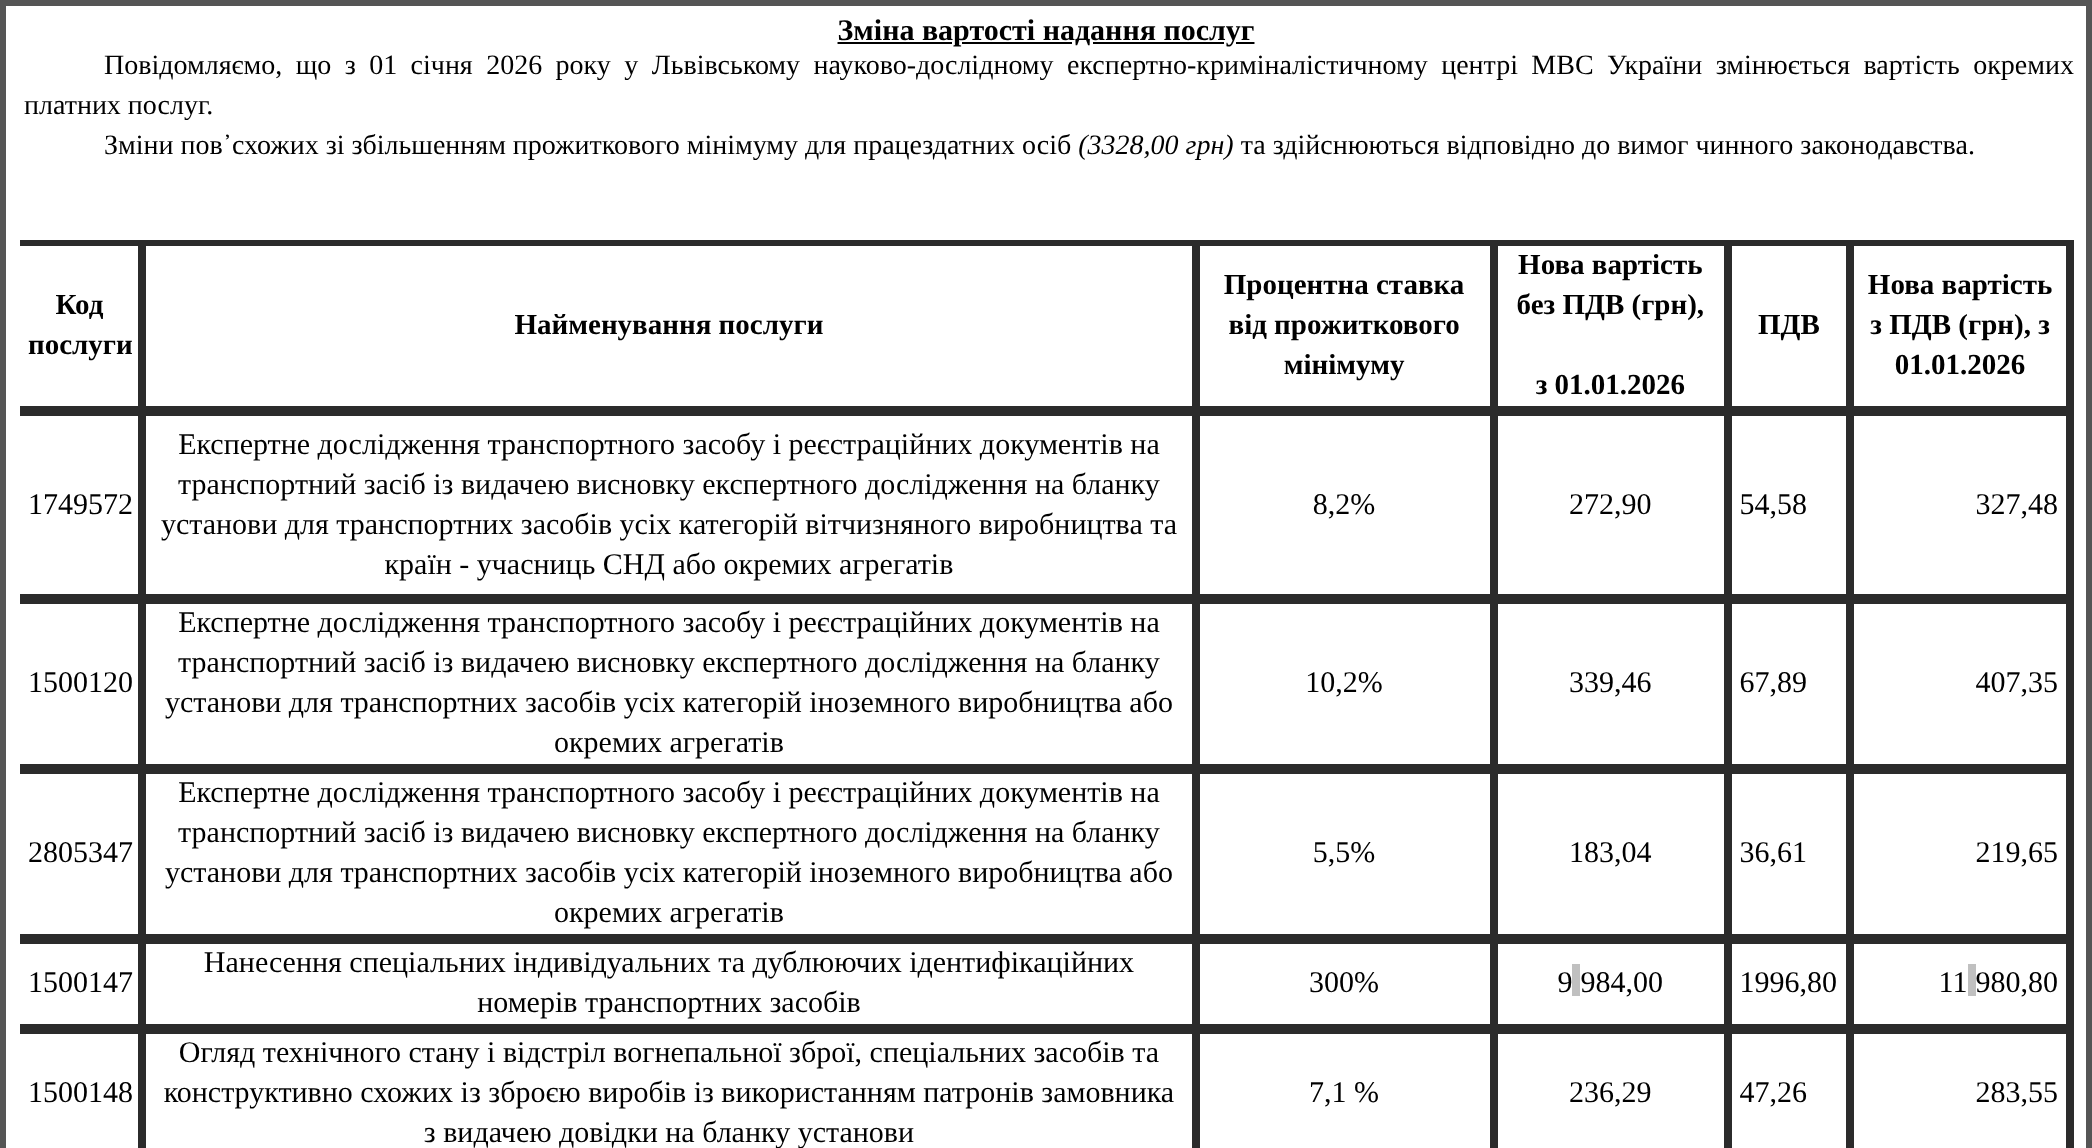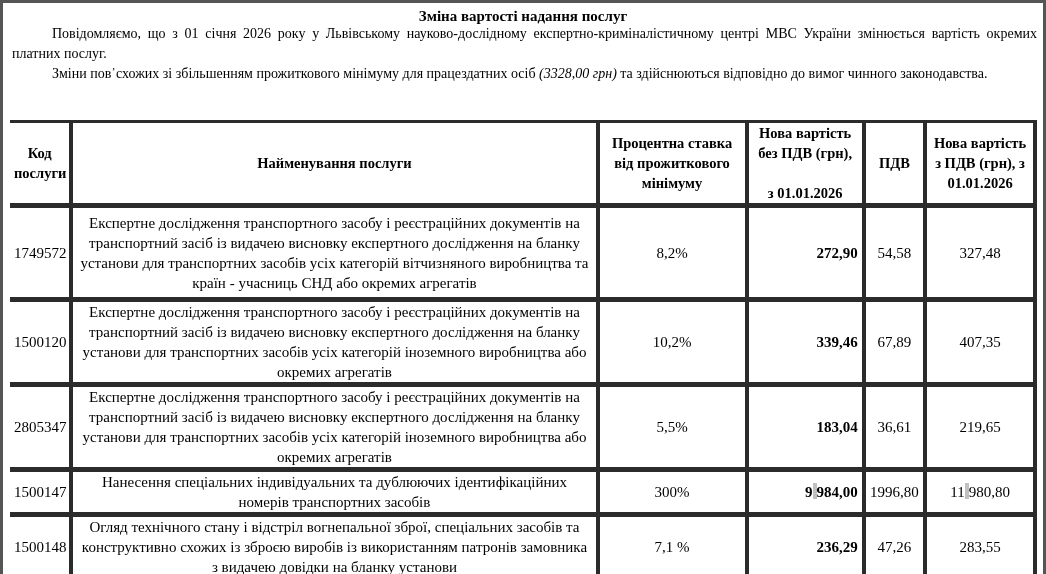--- a/index.html
+++ b/index.html
@@ -12,21 +12,21 @@
   }
   .frame {
     position: absolute; left: 0; top: 0; width: 1046px; height: 574px;
     box-sizing: border-box;
     border-left: 3px solid #555;
     border-right: 3px solid #555;
     border-top: 3px solid #555;
   }
   .doc-title {
     position: absolute; top: 7px; left: 0; width: 1046px;
-    text-align: center; font-weight: bold; 
+    text-align: center; font-weight: bold; text-decoration: underline;
     font-size: 15px; line-height: 18px;
   }
   .para {
     position: absolute; left: 12px; width: 1025px;
     font-size: 14px; line-height: 20px; text-align: justify;
     text-indent: 40px;
   }
   .para1 { top: 24px; }
   .para2 { top: 64px; }
   .para i { font-style: italic; }
@@ -50,23 +50,23 @@
   table.prices tr td:first-child, table.prices tr th:first-child {
     border-left: 0;
   }
   table.prices th {
     font-weight: bold; text-align: center;
     font-size: 14.5px; line-height: 20px;
   }
   .c-code { width: 60px; text-align: center; }
   .c-name { width: 498px; text-align: center; }
   .c-rate { width: 141px; text-align: center; }
-  .c-net { width: 111px; text-align: right; font-weight: bold; }
-  .c-vat { width: 58px; text-align: center; }
-  .c-gross { width: 104px; text-align: center; }
+  .c-net { width: 111px; text-align: center; }
+  .c-vat { width: 58px; }
+  .c-gross { width: 104px; text-align: right; }
   tr.hdr { height: 78px; }
   tr.r1 { height: 94px; }
   tr.r2 { height: 76px; }
   tr.r3 { height: 77px; }
   tr.r4 { height: 41px; }
   tr.r5 { height: 60px; }
   td.c-name { padding-left: 7px; }
   .hl { background: #c0c0c0; display: inline-block; width: 4px; height: 16px; vertical-align: -2px; }
   .net-hdr .gap { display: block; height: 20px; }
 </style>

